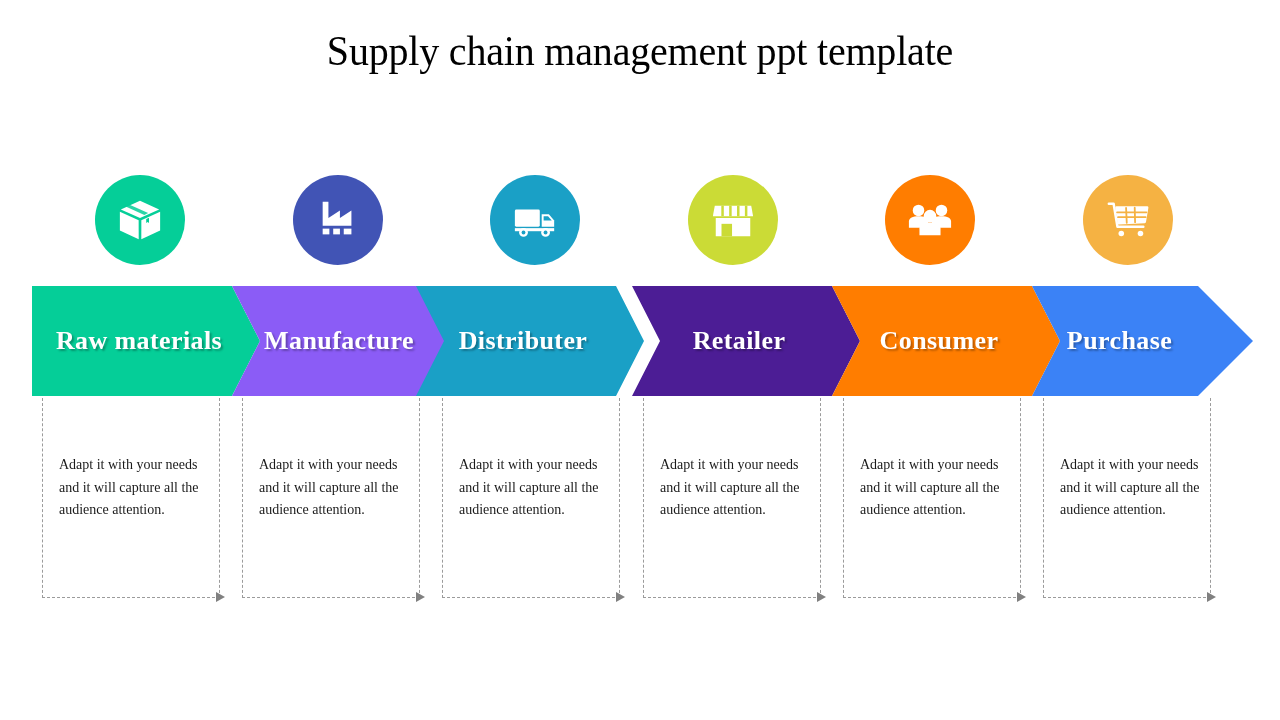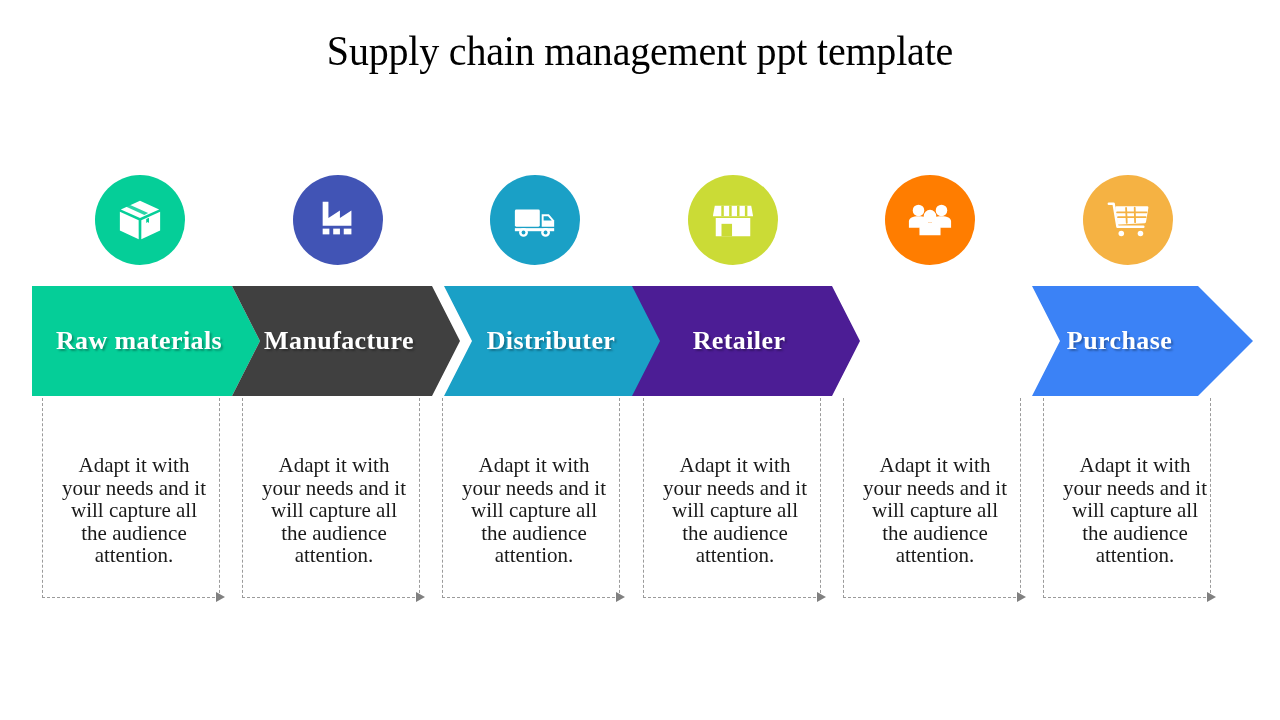--- a/index.html
+++ b/index.html
@@ -102,24 +102,23 @@
     border-right: 1px dashed #9b9b9b;
     border-bottom: 1px dashed #9b9b9b;
     box-sizing: border-box;
   }
   .desc-text {
     position: absolute;
     top: 56px;
     left: 16px;
     width: 150px;
     font-family: "Liberation Serif", "DejaVu Serif", serif;
-    font-size: 21px;
+    font-size: 14px;
     line-height: 22.5px;
     color: #1a1a1a;
-    text-align: center;
   }
   .desc-arrow {
     position: absolute;
     right: -6px;
     bottom: -5px;
     width: 0;
     height: 0;
     border-top: 5px solid transparent;
     border-bottom: 5px solid transparent;
     border-left: 9px solid #808080;
@@ -211,32 +210,35 @@
   </div>
 
 </div>
 
 <div id="chevron-banner">
 
   <div class="chevron" style="left:0px; width:228px; background:#05CE98; clip-path: polygon(0 0, 200px 0, 228px 55px, 200px 110px, 0 110px);">
     <span class="chevron-label">Raw materials</span>
   </div>
 
-  <div class="chevron" style="left:200px; width:228px; background:#404040; clip-path: polygon(0 0, 200px 0, 228px 55px, 200px 110px, 0 110px, 28px 55px);">
+  <div class="chevron" style="left:200px; width:228px; background:#8b5cf6; clip-path: polygon(0 0, 200px 0, 228px 55px, 200px 110px, 0 110px, 28px 55px);">
     <span class="chevron-label">Manufacture</span>
   </div>
 
-  <div class="chevron" style="left:412px; width:228px; background:#1AA0C6; clip-path: polygon(0 0, 200px 0, 228px 55px, 200px 110px, 0 110px, 28px 55px); align-items: center;">
+  <div class="chevron" style="left:384px; width:228px; background:#1AA0C6; clip-path: polygon(0 0, 200px 0, 228px 55px, 200px 110px, 0 110px, 28px 55px); align-items: center;">
     <span class="chevron-label">Distributer</span>
   </div>
 
   <div class="chevron" style="left:600px; width:228px; background:#4c1d95; clip-path: polygon(0 0, 200px 0, 228px 55px, 200px 110px, 0 110px, 28px 55px);">
     <span class="chevron-label">Retailer</span>
   </div>
 
+  <div class="chevron" style="left:800px; width:228px; background:#FF7D00; clip-path: polygon(0 0, 200px 0, 228px 55px, 200px 110px, 0 110px, 28px 55px);">
+    <span class="chevron-label">Consumer</span>
+  </div>
 
   <div class="chevron" style="left:1000px; width:221px; background:#3b82f6; clip-path: polygon(0 0, 166px 0, 221px 55px, 166px 110px, 0 110px, 28px 55px);">
     <span class="chevron-label" style="padding-right:46px;">Purchase</span>
   </div>
 
 </div>
 
 <div id="desc-row">
 
   <div class="desc-col" style="left:42px; width:178px;">

